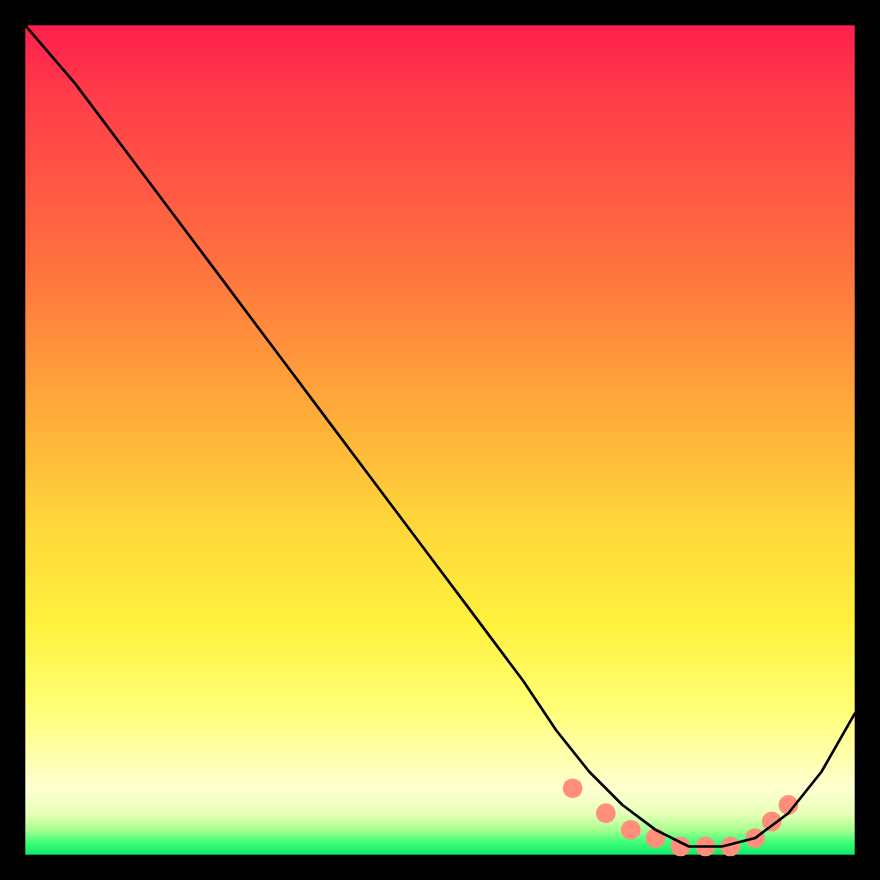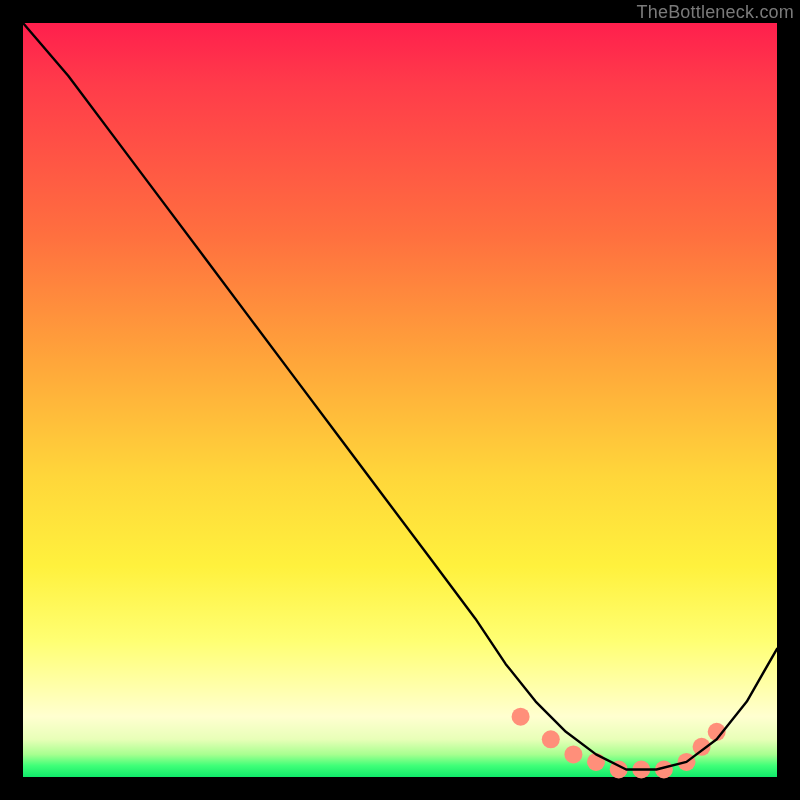--- a/index.html
+++ b/index.html
@@ -74,14 +74,13 @@
           <circle cx="618.3" cy="746.5" r="9" fill="#ff8f7a"></circle>
           <circle cx="640.9" cy="746.5" r="9" fill="#ff8f7a"></circle>
           <circle cx="663.5" cy="738.9" r="9" fill="#ff8f7a"></circle>
           <circle cx="678.6" cy="723.8" r="9" fill="#ff8f7a"></circle>
           <circle cx="693.7" cy="708.8" r="9" fill="#ff8f7a"></circle>
         </g>
       <path id="curve-path" fill="none" stroke="#000000" stroke-width="2.4" stroke-linejoin="round" stroke-linecap="round" d="M0.0 0.0 L45.2 52.8 L90.5 113.1 L135.7 173.4 L181.0 233.7 L226.2 294.1 L271.4 354.4 L316.7 414.7 L361.9 475.0 L407.2 535.3 L452.4 595.7 L482.6 640.9 L512.7 678.6 L542.9 708.8 L573.0 731.4 L603.2 746.5 L633.4 746.5 L663.5 738.9 L693.7 716.3 L723.8 678.6 L754.0 625.8"></path>
     </svg>
   </div>
 
-  <div class="watermark">TheBottleneck.com</div>
 </div>
 
 </body></html>

